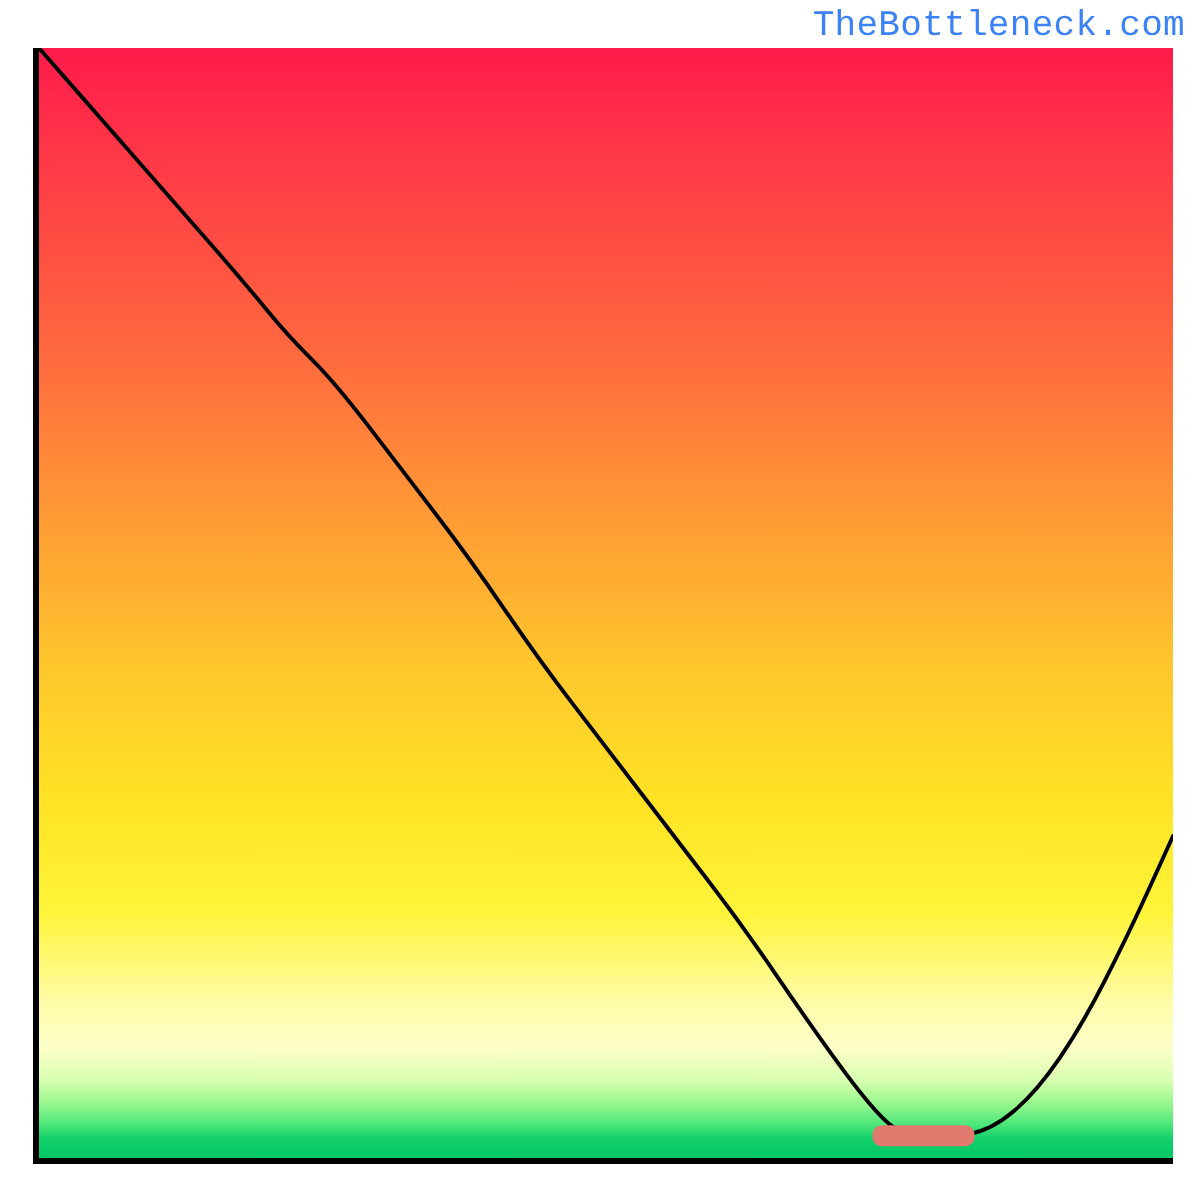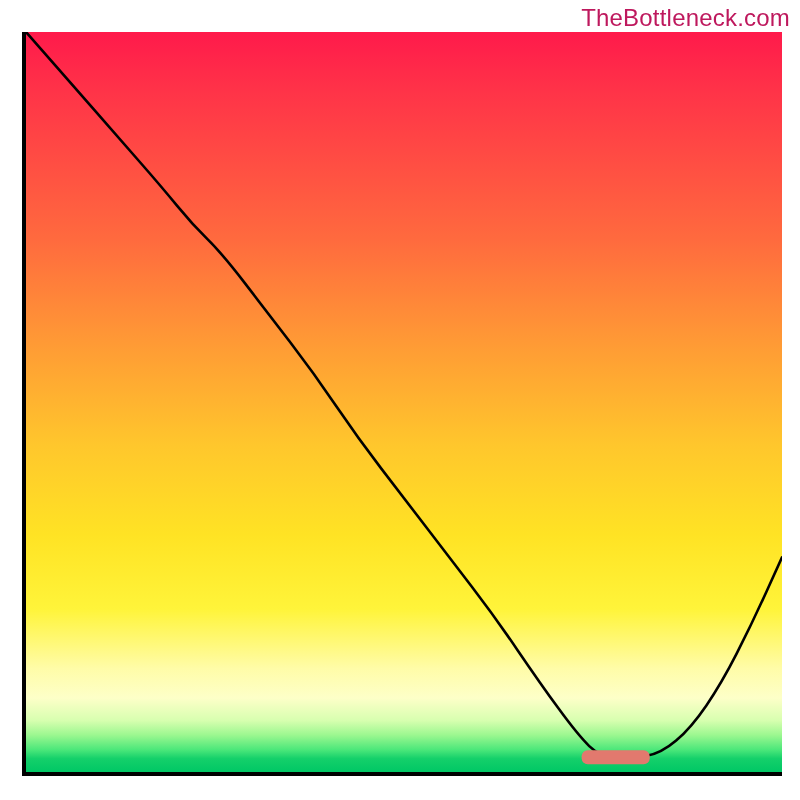--- a/index.html
+++ b/index.html
@@ -6,23 +6,23 @@
   html, body { width: 800px; height: 800px; overflow: hidden; background: #fff; }
   .chart-container {
     position: relative;
     width: 800px;
     height: 800px;
   }
   .watermark {
     position: absolute;
     top: 4px;
     right: 10px;
-    font-family: Liberation Sans, sans-serif;
+    font-family: Liberation Mono, monospace;
     font-size: 24px;
-    color: #be185d;
+    color: #3b82f6;
     font-weight: 500;
     letter-spacing: 0.2px;
   }
   .plot-area {
     position: absolute;
     left: 22px;
     top: 32px;
     width: 760px;
     height: 744px;
     border-left: 4px solid #000;

